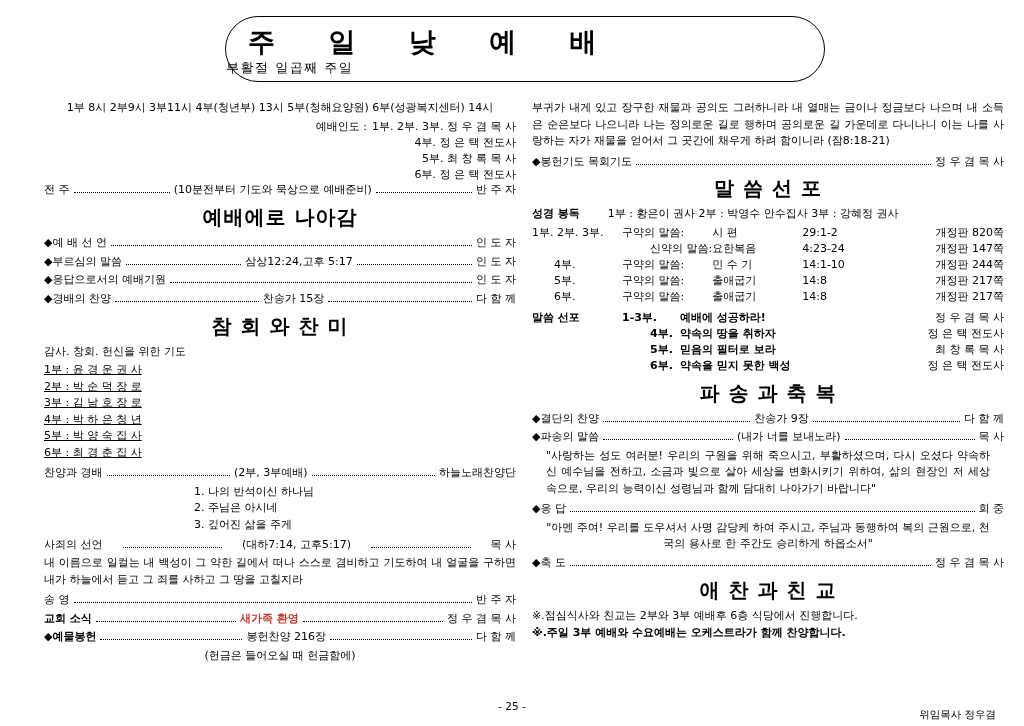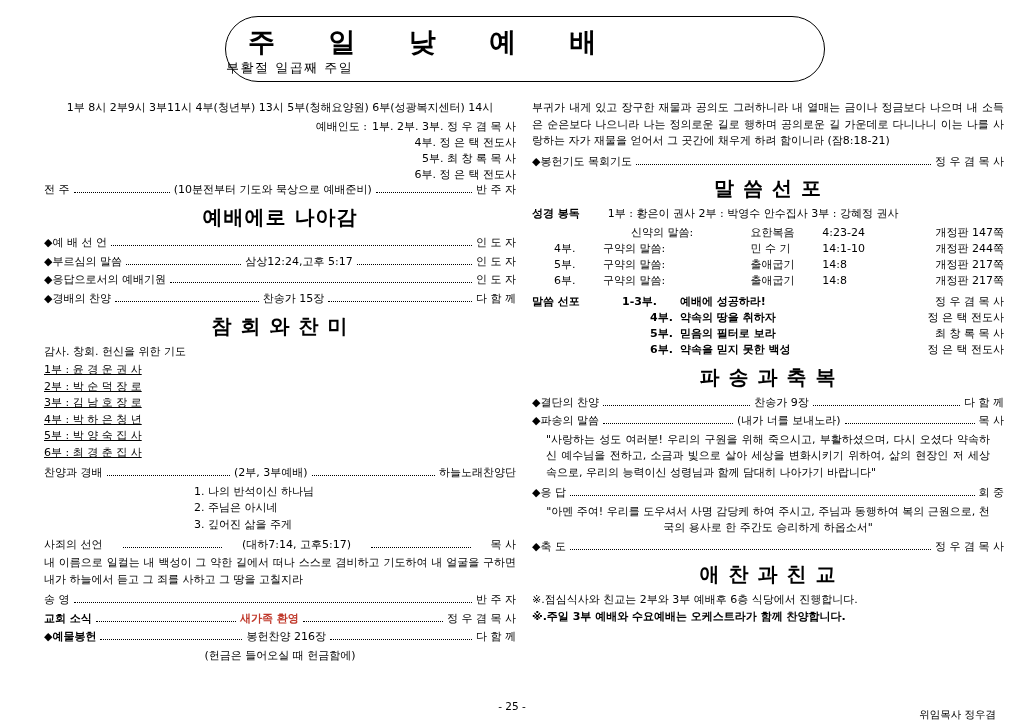--- a/index.html
+++ b/index.html
@@ -258,20 +258,27 @@
   <div class="section-head">말 씀 선 포</div>
 
   <div class="row line">
     <span class="lbl b">성경 봉독</span>
     <span style="width:28px;"></span>
     <span class="lbl">1부 : 황은이 권사        2부 : 박영수 안수집사        3부 : 강혜정 권사</span>
   </div>
 
   <table class="svc-table">
     <tbody>
+        <tr>
+      <td style="width:90px;">1부. 2부. 3부.</td>
+      <td style="width:90px;">구약의 말씀:</td>
+      <td style="width:90px;">시      편</td>
+      <td style="width:95px;">29:1-2</td>
+      <td style="text-align:right;">개정판 820쪽</td>
+    </tr>
     <tr>
       <td></td>
       <td style="padding-left:28px;">신약의 말씀:</td>
       <td>요한복음</td>
       <td>4:23-24</td>
       <td style="text-align:right;">개정판 147쪽</td>
     </tr>
     <tr>
       <td style="padding-left:22px;">4부.</td>
       <td>구약의 말씀:</td>

